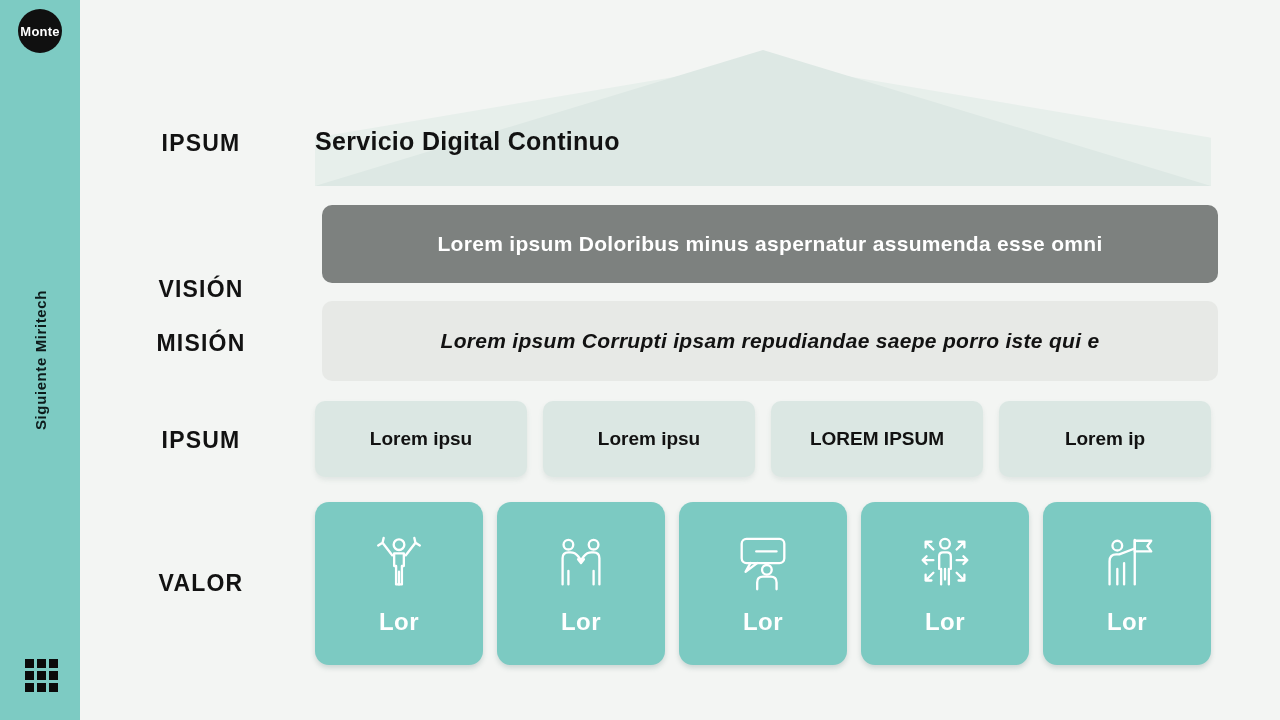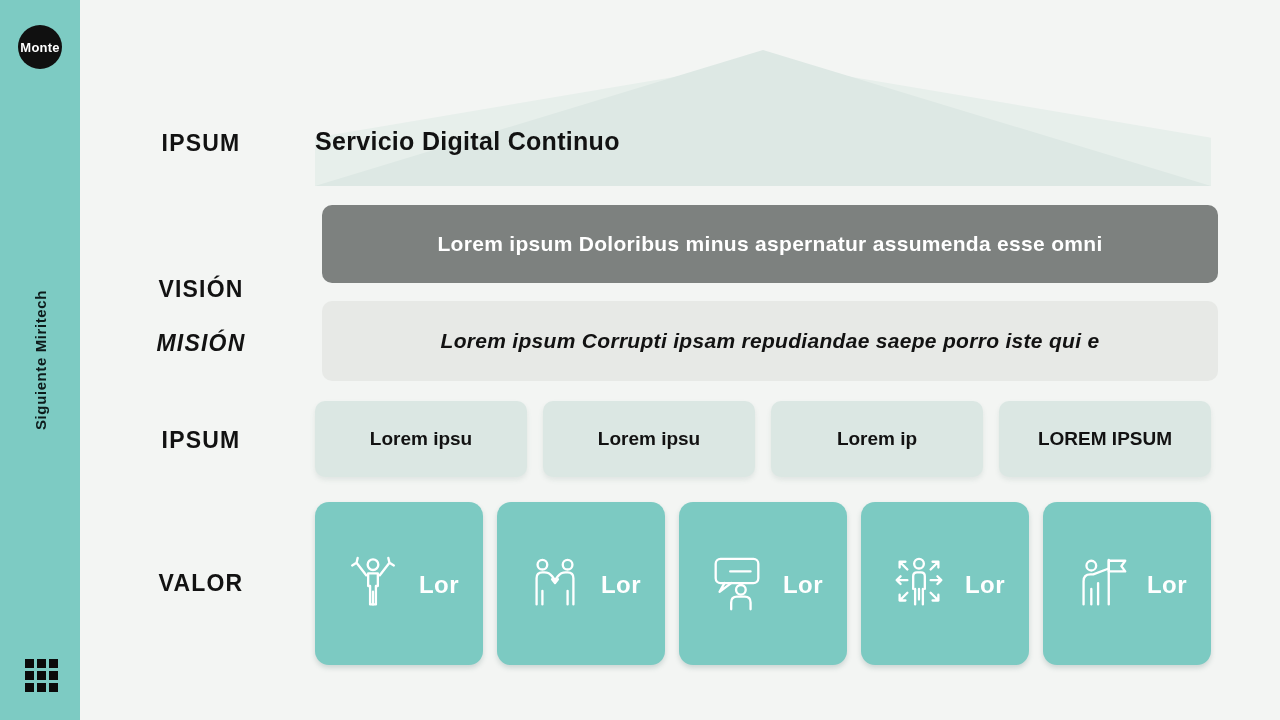--- a/index.html
+++ b/index.html
@@ -10,21 +10,21 @@
     font-family:"Liberation Sans", sans-serif;
     overflow:hidden;
   }
 
   
   .sidebar {
     position:absolute; left:0; top:0; width:80px; height:720px;
     background: var(--sidebar-teal, #7DCBC3);
   }
   .logo {
-    position:absolute; left:18px; top:25px; width:44px; height:44px;
+    position:absolute; left:18px; top:9px; width:44px; height:44px;
     border-radius:50%; background:#101010; color:#fff;
     display:flex; align-items:center; justify-content:center;
     font-size:13px; font-weight:bold; letter-spacing:0.2px;
     overflow:visible;
   }
   .vertical-text {
     position:absolute; left:40px; top:360px;
     transform: translate(-50%,-50%) rotate(-90deg);
     white-space:nowrap;
     font-size:15px; font-weight:bold; color:#0d1b1b; letter-spacing:0.6px;
@@ -37,21 +37,21 @@
   .grid-menu span { background:#0b0b0b; display:block; }
 
   
   .row-label {
     position:absolute; left:96px; width:210px; text-align:center;
     font-weight:bold; font-size:23px; letter-spacing:1.2px;
     color: var(--text-dark, #121212); line-height:28px;
   }
   .lbl-lema  { top:129px; }
   .lbl-vision{ top:231px;margin-top:44px; }
-  .lbl-mision{ top:329px;font-style:italic; }
+  .lbl-mision{ top:329px; }
   .lbl-meta  { top:426px; }
   .lbl-valor { top:569px; }
 
   
   .triangle-back {
     position:absolute; left:315px; top:62px; width:896px; height:124px;
     background: var(--triangle-light, #E7EFEB);
     clip-path: polygon(50% 0%, 132% 100%, -32% 100%);
   }
   .triangle {
@@ -86,21 +86,21 @@
     box-shadow: 0 3px 5px rgba(90,120,115,0.12);
   }
 
   
   .valor-row {
     position:absolute; left:315px; top:502px; width:896px; height:163px;
     display:flex; gap:14px;
   }
   .valor-box {
     flex:1; background: var(--valor-box, #7CCAC2); border-radius:14px;
-    display:flex; flex-direction:row; align-items:center; justify-content:center;
+    display:flex; flex-direction:column; align-items:center; justify-content:center;
     gap:12px; padding-top:2px;
     box-shadow: 0 3px 5px rgba(70,110,104,0.22);
   }
   .vicon { width:68px; height:62px; }
   .vicon * { stroke:#fff; stroke-width:2.4; fill:none; stroke-linecap:round; stroke-linejoin:round; }
   .valor-label {
     font-size:24px; font-weight:bold; color: var(--text-light, #FFFFFF);
     letter-spacing:0.5px;
   }
 </style>
@@ -138,22 +138,22 @@
 <div class="bar vision-bar">
   <span>Lorem ipsum Doloribus minus aspernatur assumenda esse omni</span>
 </div>
 <div class="bar mision-bar">
   <span>Lorem ipsum Corrupti ipsam repudiandae saepe porro iste qui e</span>
 </div>
 
 <div class="meta-row">
   <div class="meta-box">Lorem ipsu</div>
   <div class="meta-box">Lorem ipsu</div>
+  <div class="meta-box">LOREM IPSUM</div>
   <div class="meta-box">Lorem ip</div>
-  <div class="meta-box">LOREM IPSUM</div>
 </div>
 
 <div class="valor-row">
 
   <div class="valor-box">
     <svg class="vicon" viewBox="0 0 64 64">
       <circle cx="32" cy="11" r="5.5"></circle>
       <path d="M25 22 L15 9 M15 9 l-4.5 2.8 M15 9 l1.2 -5"></path>
       <path d="M39 22 L49 9 M49 9 l4.5 2.8 M49 9 l-1.2 -5"></path>
       <path d="M27 20 L37 20 L37 33 L35 33 L35 52 L29 52 L29 33 L27 33 Z"></path>

